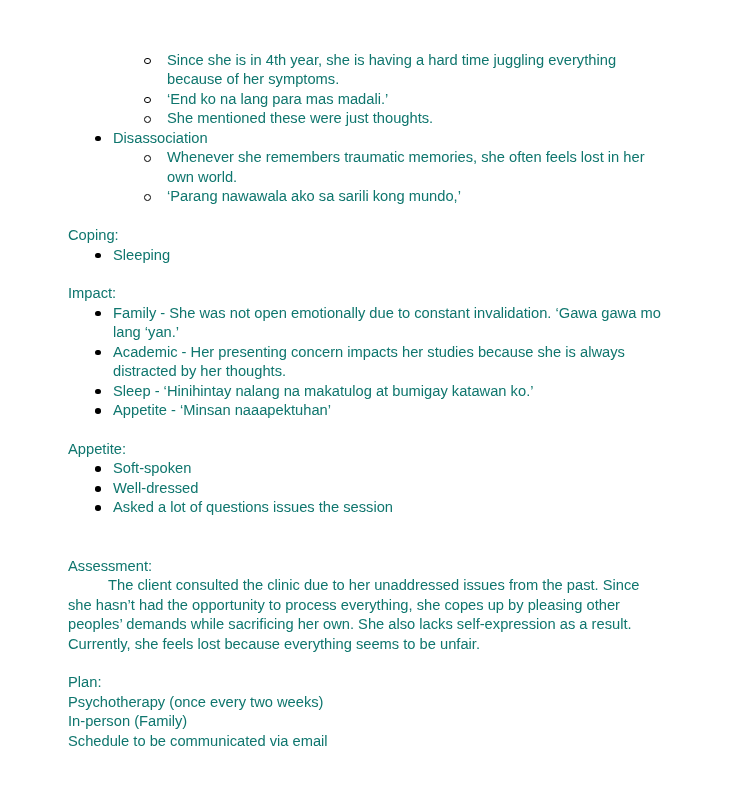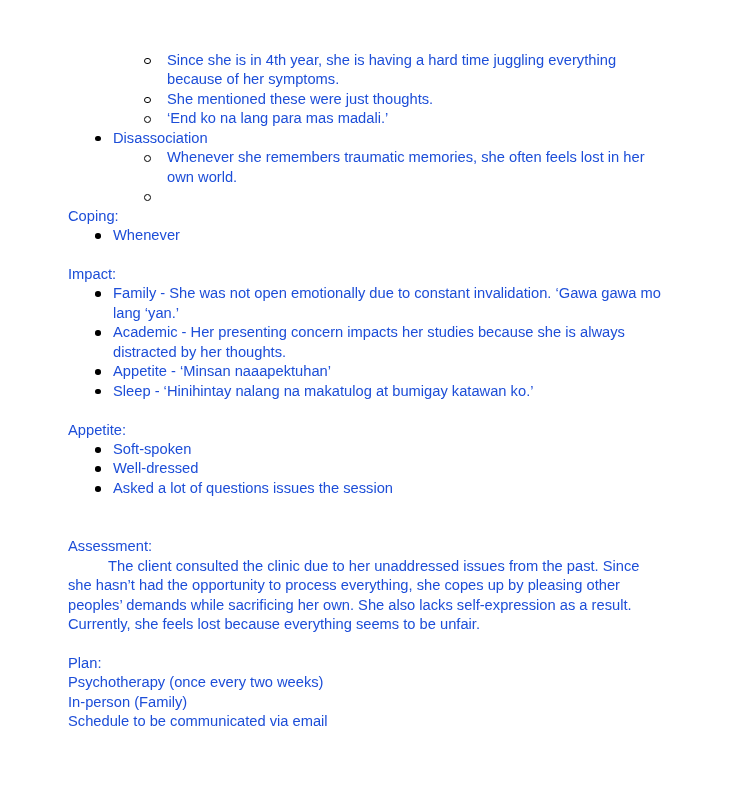--- a/index.html
+++ b/index.html
@@ -6,21 +6,21 @@
   body {
     width: 749px;
     height: 812px;
     background: #ffffff;
     overflow: hidden;
   }
   .doc {
     box-sizing: content-box;
     padding: 51px 0 0 68px;
     width: 648px;
-    color: #1d4ed8;
+    color: #0f766e;
     font-family: "Liberation Sans", "DejaVu Sans", sans-serif;
     font-size: 14.7px;
     line-height: 19.45px;
   }
   .doc .txt { white-space: pre-wrap; }
   .blank { height: 19.45px; }
   .li1 { position: relative; padding-left: 45px; }
   .li2 { position: relative; padding-left: 99px; }
   .dot {
     position: absolute; left: 27px; top: 7px;
@@ -37,37 +37,37 @@
     background: transparent;
   }
   .ind { text-indent: 40px; }
 </style>
 </head>
 <body>
 
 <main class="doc" id="doc-root">
     <div class="li2"><span class="ring"></span><span class="txt">Since she is in 4th year, she is having a hard time juggling everything
 because of her symptoms.</span></div>
+    <div class="li2"><span class="ring"></span><span class="txt">‘End ko na lang para mas madali.’</span></div>
     <div class="li2"><span class="ring"></span><span class="txt">She mentioned these were just thoughts.</span></div>
-    <div class="li2"><span class="ring"></span><span class="txt">‘End ko na lang para mas madali.’</span></div>
     <div class="li1"><span class="dot"></span><span class="txt">Disassociation</span></div>
     <div class="li2"><span class="ring"></span><span class="txt">Whenever she remembers traumatic memories, she often feels lost in her
 own world.</span></div>
-    <div class="li2"><span class="ring"></span></div>
+    <div class="li2"><span class="ring"></span><span class="txt">‘Parang nawawala ako sa sarili kong mundo,’</span></div>
     <div class="blank"></div>
     <div class="h"><span class="txt">Coping:</span></div>
-    <div class="li1"><span class="dot"></span><span class="txt">Whenever</span></div>
+    <div class="li1"><span class="dot"></span><span class="txt">Sleeping</span></div>
     <div class="blank"></div>
     <div class="h"><span class="txt">Impact:</span></div>
     <div class="li1"><span class="dot"></span><span class="txt">Family - She was not open emotionally due to constant invalidation. ‘Gawa gawa mo
 lang ‘yan.’</span></div>
     <div class="li1"><span class="dot"></span><span class="txt">Academic - Her presenting concern impacts her studies because she is always
 distracted by her thoughts.</span></div>
+    <div class="li1"><span class="dot"></span><span class="txt">Sleep - ‘Hinihintay nalang na makatulog at bumigay katawan ko.’</span></div>
     <div class="li1"><span class="dot"></span><span class="txt">Appetite - ‘Minsan naaapektuhan’</span></div>
-    <div class="li1"><span class="dot"></span><span class="txt">Sleep - ‘Hinihintay nalang na makatulog at bumigay katawan ko.’</span></div>
     <div class="blank"></div>
     <div class="h"><span class="txt">Appetite:</span></div>
     <div class="li1"><span class="dot"></span><span class="txt">Soft-spoken</span></div>
     <div class="li1"><span class="dot"></span><span class="txt">Well-dressed</span></div>
     <div class="li1"><span class="dot"></span><span class="txt">Asked a lot of questions issues the session</span></div>
     <div class="blank"></div>
     <div class="blank"></div>
     <div class="h"><span class="txt">Assessment:</span></div>
     <div class="p ind"><span class="txt">The client consulted the clinic due to her unaddressed issues from the past. Since
 she hasn’t had the opportunity to process everything, she copes up by pleasing other

